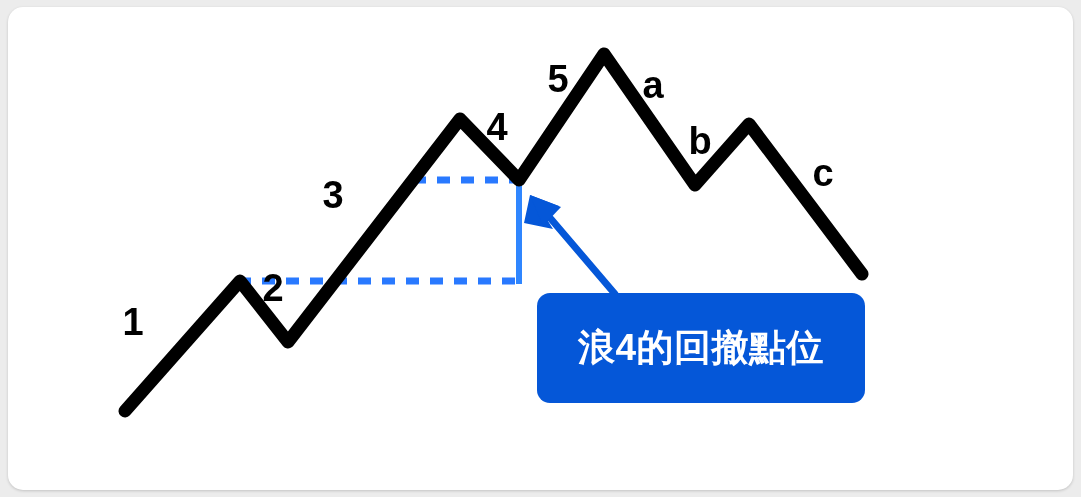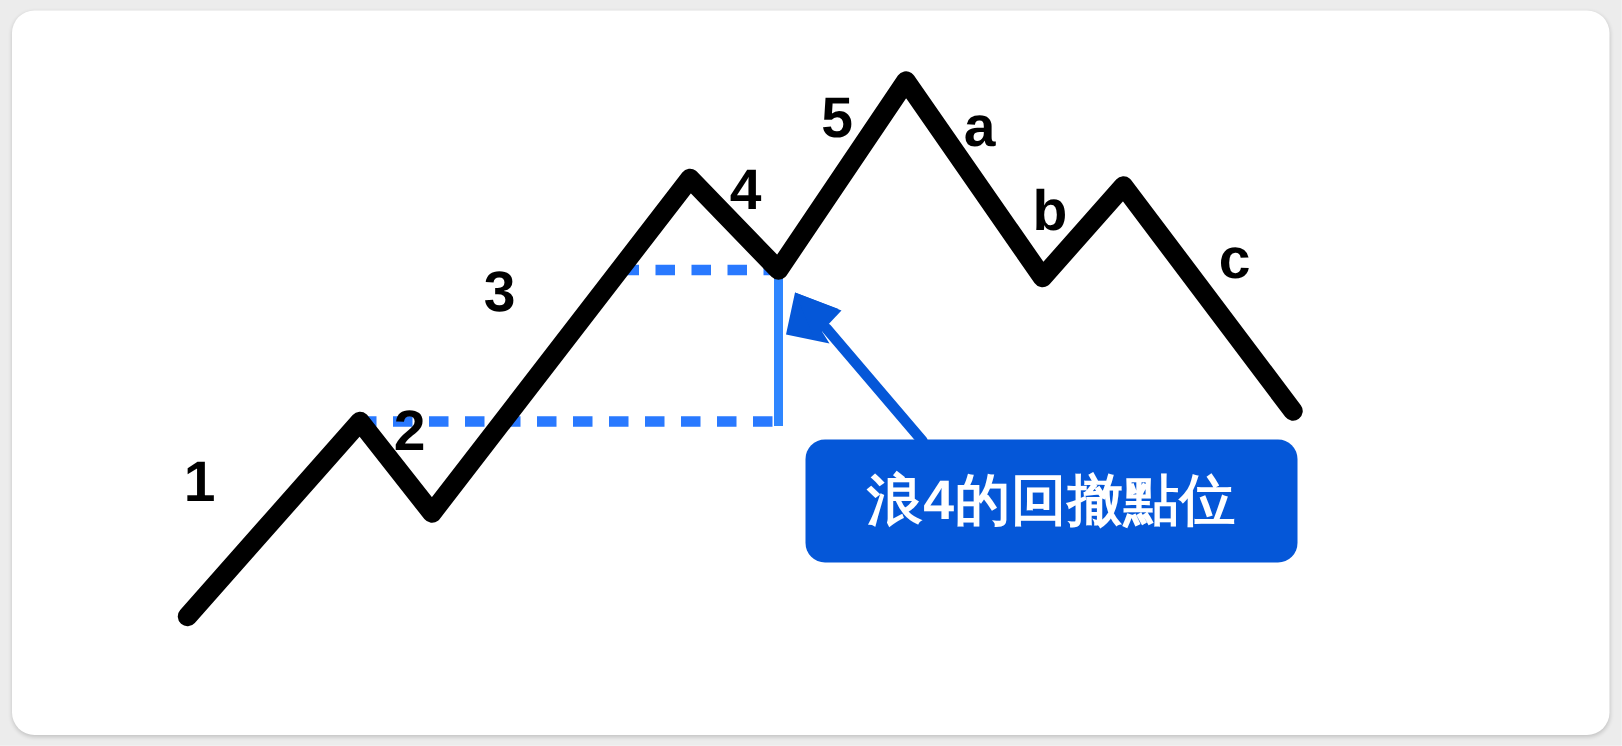--- a/index.html
+++ b/index.html
@@ -45,21 +45,21 @@
     line-height: 1;
     white-space: nowrap;
     transform: translate(-50%, -50%);
     user-select: none;
   }
   #callout {
     position: absolute;
     left: 529px;
     top: 286px;
     width: 328px;
-    height: 82px;
+    height: 110px;
     background: #0557d8;
     border-radius: 13px;
     display: flex;
     flex-direction: row;
     align-items: center;
     justify-content: center;
     box-sizing: border-box;
     padding: 4px 14px;
   }
   #callout .cl-line {

